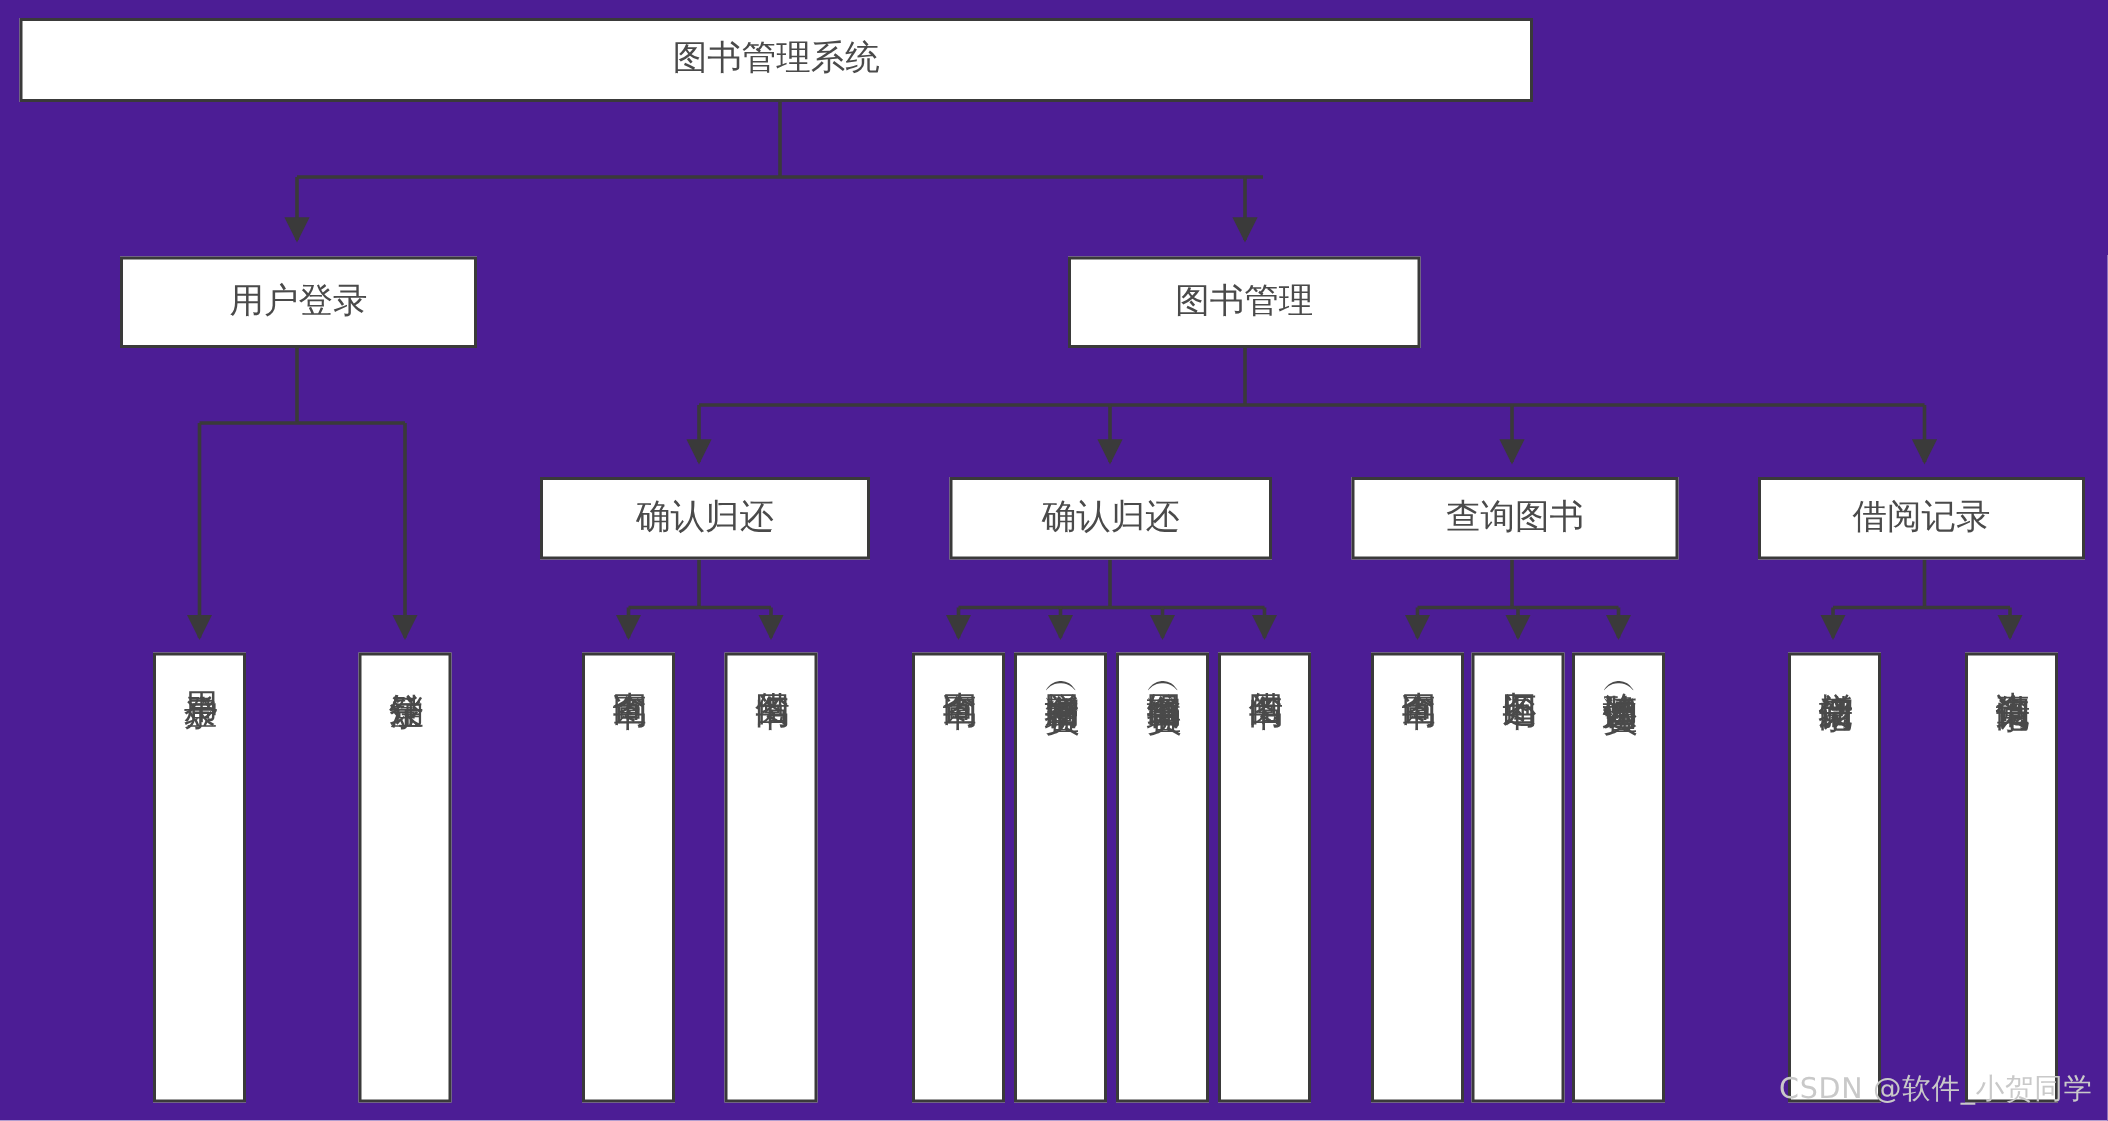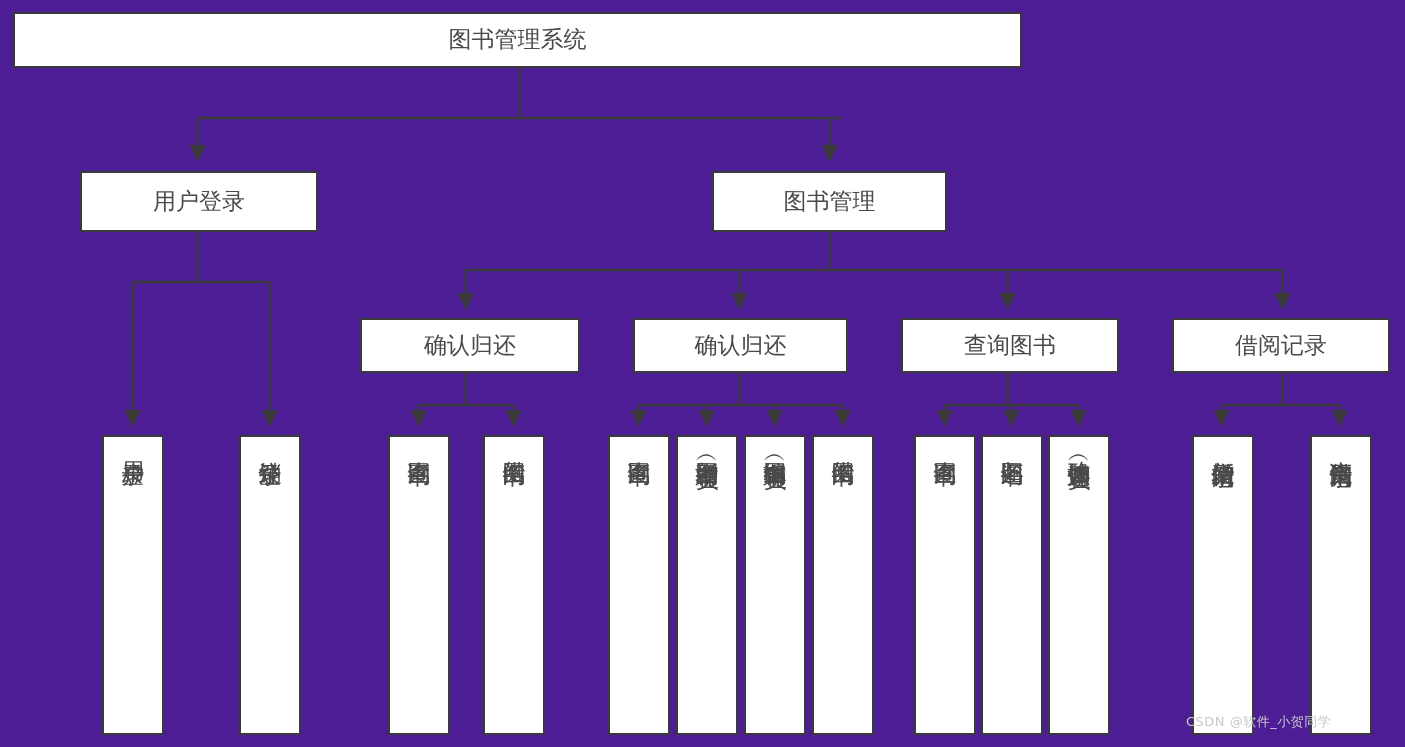--- a/index.html
+++ b/index.html
@@ -58,21 +58,21 @@
     font-size: 23px;
     letter-spacing: 1px;
     line-height: 1;
     white-space: normal;
     max-height: 290px;
   }
   .watermark {
     position: absolute;
     left: 1186px;
     top: 713px;
-    font-size: 13px;
+    font-size: 19px;
     color: #c9c9c9;
     letter-spacing: 0.5px;
     white-space: nowrap;
     user-select: none;
   }
 </style>
 </head>
 <body>
 
 <div id="canvas">

